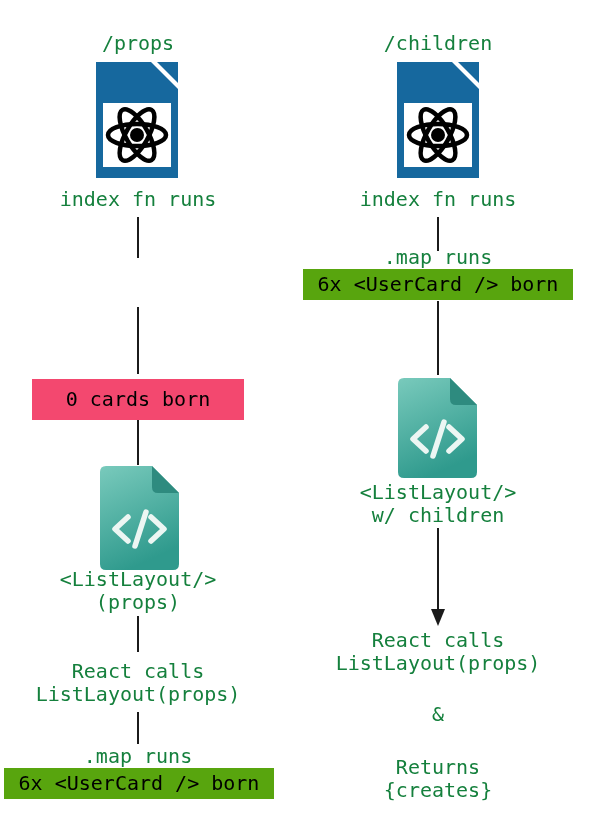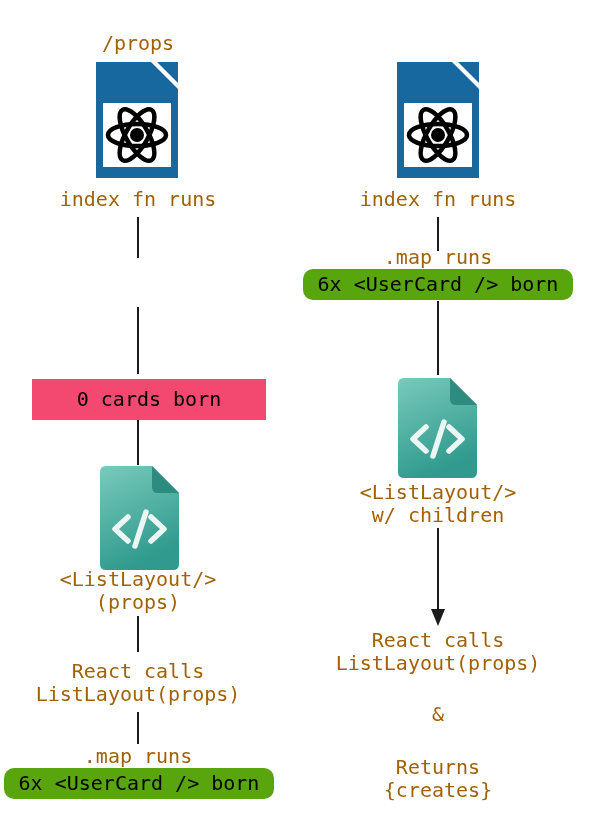--- a/index.html
+++ b/index.html
@@ -2,42 +2,42 @@
 <html><head>
 <meta charset="utf-8">
 <style>
   html,body{margin:0;padding:0;}
   body{background:#ffffff;font-family:"DejaVu Sans Mono",monospace;}
   .canvas{position:relative;width:604px;height:835px;background:#ffffff;overflow:hidden;}
 
   .label{
     position:absolute;
     font:20px/23px "DejaVu Sans Mono",monospace;
-    color:#a16207;
+    color:#15803d;
     text-align:center;
     white-space:pre-line;
     transform:translateX(-50%);
   }
   .vline{
     position:absolute;
     width:2px;
     background:#1b1b1b;
     transform:translateX(-50%);
   }
   .badge{
     position:absolute;
     display:flex;
     align-items:center;
     justify-content:center;
     font:20px/23px "DejaVu Sans Mono",monospace;
     color:#000000;
     white-space:pre;
   }
   .badge.pink{background:#f3486f;}
-  .badge.green{background:#58a50e;border-radius:10px;}
+  .badge.green{background:#58a50e;}
   .icon{position:absolute;}
   .arrowhead{
     position:absolute;
     width:0;height:0;
     border-left:7px solid transparent;
     border-right:7px solid transparent;
     border-top:17px solid #1b1b1b;
     transform:translateX(-50%);
   }
 </style>
@@ -62,21 +62,21 @@
     </svg>
   </div>
 
   <div class="label" style="left:138px;top:188px;">index fn runs</div>
 
   <div class="vline" style="left:138px;top:217px;height:41px;"></div>
 
 
   <div class="vline" style="left:138px;top:307px;height:67px;"></div>
 
-  <div class="badge pink" style="left:32px;top:379px;width:234px;height:41px;">0 cards born</div>
+  <div class="badge pink" style="left:32px;top:379px;width:212px;height:41px;">0 cards born</div>
 
   <div class="vline" style="left:138px;top:420px;height:45px;"></div>
 
   <div class="icon" style="left:100px;top:466px;width:79px;height:104px;">
     <svg width="79" height="104" viewBox="0 0 79 104">
       <defs>
         <linearGradient id="tealGradL" x1="0" y1="0" x2="0.35" y2="1">
           <stop offset="0" stop-color="#79cabc"></stop>
           <stop offset="1" stop-color="#2f9a8d"></stop>
         </linearGradient>
@@ -98,20 +98,21 @@
 
   <div class="label" style="left:138px;top:660px;">React calls
 ListLayout(props)</div>
 
   <div class="vline" style="left:138px;top:712px;height:32px;"></div>
 
   <div class="label" style="left:138px;top:745px;">.map runs</div>
 
   <div class="badge green" style="left:4px;top:768px;width:270px;height:31px;">6x &lt;UserCard /&gt; born</div>
 
+  <div class="label" style="left:438px;top:32px;">/children</div>
 
   <div class="icon" style="left:397px;top:61px;width:82px;height:117px;">
     <svg width="82" height="117" viewBox="0 0 82 117">
       <polygon points="0,1 55,1 82,28 82,117 0,117" fill="#16689e"></polygon>
       <polygon points="61,1 82,1 82,22" fill="#16689e"></polygon>
       <rect x="7" y="42" width="68" height="64" fill="#ffffff"></rect>
       <g stroke="#000000" stroke-width="4.5" fill="none">
         <ellipse cx="41" cy="74" rx="29" ry="11"></ellipse>
         <ellipse cx="41" cy="74" rx="29" ry="11" transform="rotate(60 41 74)"></ellipse>
         <ellipse cx="41" cy="74" rx="29" ry="11" transform="rotate(120 41 74)"></ellipse>

